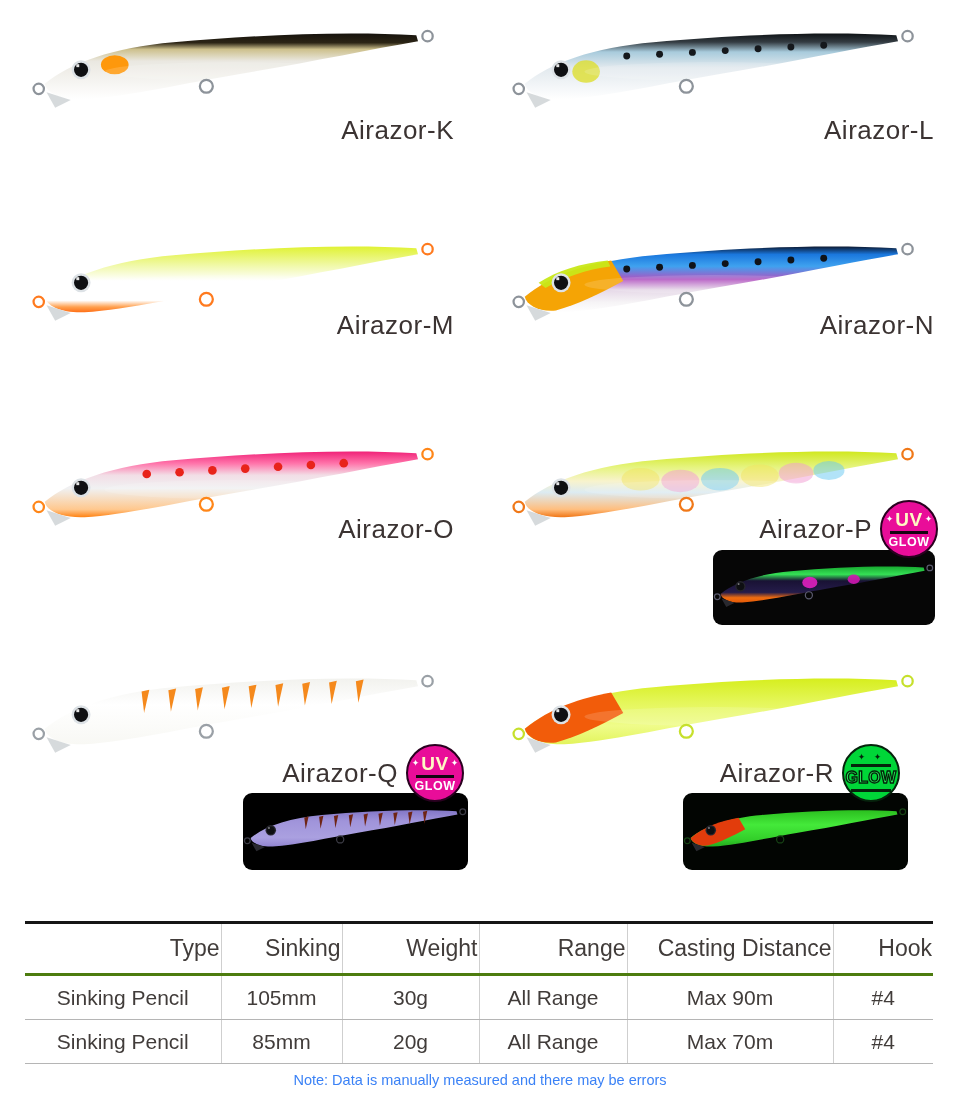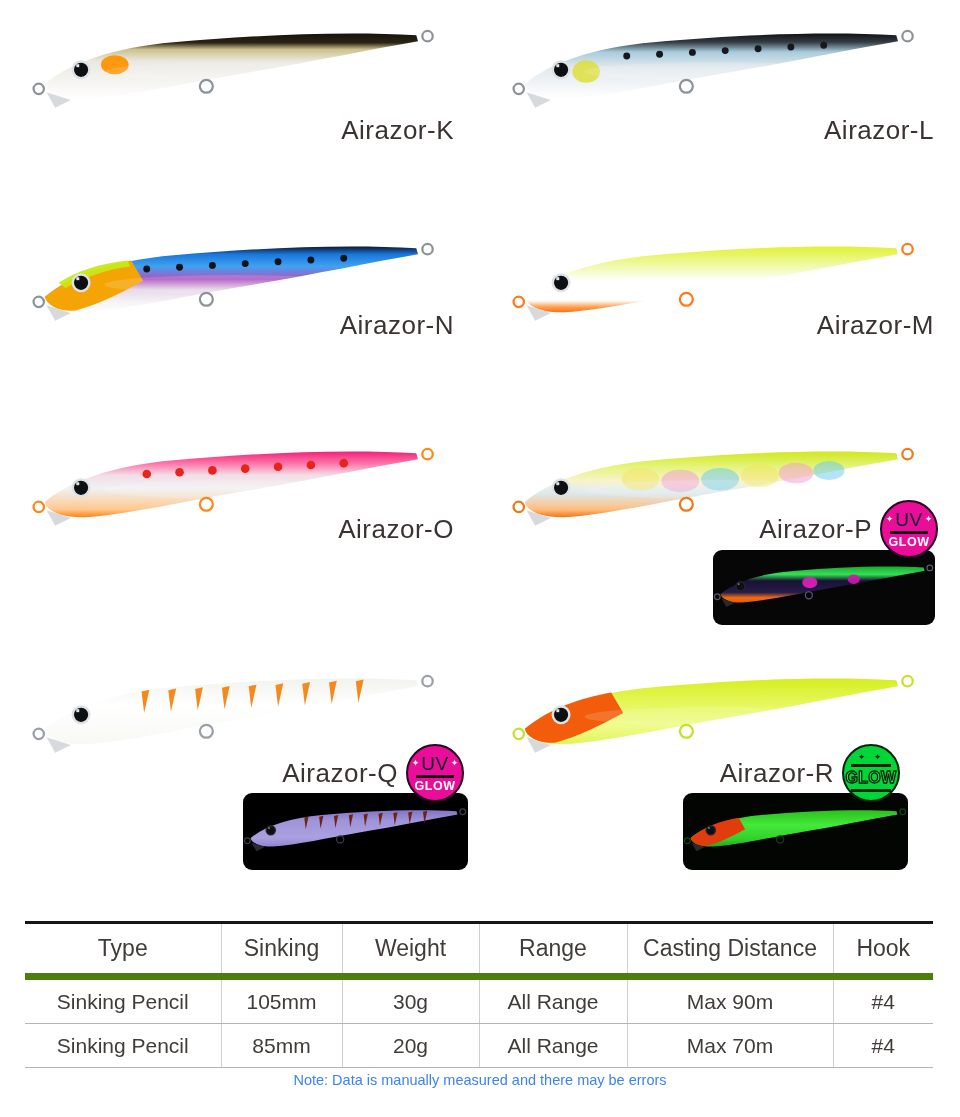--- a/index.html
+++ b/index.html
@@ -17,40 +17,40 @@
   .row1 .label-row{top:101px;}
   .row2 .label-row{top:91px;}
   .row3 .label-row{top:88px;}
   .row4 .label-row{top:96px;}
   .lure-label{font-size:26px;color:#3b3332;letter-spacing:0.5px;white-space:nowrap;}
   
   .badge{width:58px;height:58px;border-radius:50%;display:flex;flex-direction:column;
          align-items:center;justify-content:center;flex:none;box-sizing:border-box;z-index:4;}
   .badge.uv{background:#e90d99;border:2px solid #2a0120;}
   .b-top{display:flex;align-items:center;gap:2px;line-height:1;}
-  .b-top b{font-size:19px;font-weight:400;color:#0f172a;letter-spacing:0.5px;}
+  .b-top b{font-size:19px;font-weight:700;color:#fef9c3;letter-spacing:0.5px;}
   .spark{font-style:normal;color:#ffffff;font-size:9px;line-height:1;}
   .badge .b-line{width:38px;height:2.5px;background:#140410;margin:2px 0;}
   .badge.uv .b-bottom{font-size:12.5px;font-weight:700;color:#ffffff;letter-spacing:0.5px;line-height:1;}
   .badge.glow{background:#00d638;border:2px solid #06230c;}
   .badge.glow .b-sparks{color:#05230b;font-size:9px;letter-spacing:3px;line-height:1;font-style:normal;}
   .badge.glow .b-line{background:#05230b;width:40px;height:3px;}
   .badge.glow .b-bottom{font-size:16px;font-weight:800;color:#2de85c;
       -webkit-text-stroke:1.3px #04210a;text-shadow:0 0 1px #04210a;line-height:1;margin:1px 0;letter-spacing:0.3px;}
   
   .inset{position:absolute;z-index:1;border-radius:9px;overflow:hidden;}
   .inset svg{width:100%;height:100%;display:block;}
   .inset5{top:138px;right:25px;width:222px;height:75px;}
   .inset6{top:145px;right:12px;width:225px;height:77px;}
   .inset7{top:145px;right:52px;width:225px;height:77px;}
   
   .spec-table{position:absolute;left:25px;top:921px;width:908px;border-collapse:collapse;
               table-layout:fixed;text-align:center;color:#413c3a;}
   .spec-table thead th{font-weight:400;font-size:23px;height:47px;
-              border-top:3px solid #161616;border-bottom:7px solid #4d7c0f;}
+              border-top:3px solid #161616;border-bottom:3px solid #4d7c0f;text-align:right;}
   .spec-table tbody td{font-size:21px;height:41px;border-bottom:1px solid #b5b5b5;}
   .spec-table th + th, .spec-table td + td{border-left:1px solid #cfcfcf;}
   .note{position:absolute;top:1072px;left:0;width:960px;text-align:center;
         font-size:14.5px;color:#3b82f6;}
 </style>
 </head>
 <body>
 
 <div class="page">
   <div id="lure-grid">
@@ -109,20 +109,46 @@
           <circle cx="203" cy="79" r="7.5" fill="none" stroke="#8d939a" stroke-width="2.6"></circle>
           <circle cx="459" cy="21" r="6" fill="none" stroke="#8d939a" stroke-width="2.6"></circle>
         </svg>
         <div class="label-row">
           <span class="lure-label">Airazor-L</span>
         </div>
       </div>
       <div class="cell row2">
         <svg viewBox="0 0 470 125" class="lure-svg">
           <defs>
+            <linearGradient id="g2" x1="0" y1="0" x2="0" y2="1">
+              <stop offset="0" stop-color="#e0f233"></stop>
+              <stop offset="0.3" stop-color="#f1f9ad"></stop>
+              <stop offset="0.52" stop-color="#ffffff"></stop>
+              <stop offset="0.82" stop-color="#ffffff"></stop>
+              <stop offset="0.92" stop-color="#ffa04e"></stop>
+              <stop offset="1" stop-color="#ff6f16"></stop>
+            </linearGradient>
+          </defs>
+          <path d="M 16 76 C 45 52 95 34 165 28 C 255 20 360 15 446 20 L 448 27 C 390 37 320 52 240 65 C 180 75 112 91 62 94 C 36 95 18 87 16 76 Z" fill="url(#g2)"></path>
+          <ellipse cx="235" cy="62" rx="150" ry="11" fill="#ffffff" opacity="0.15"></ellipse>
+          <path d="M 18 86 L 46 95 L 28 104 Z" fill="#d2d6d8" opacity="0.9"></path>
+          <circle cx="58" cy="60" r="11" fill="#dde2e6"></circle>
+          <circle cx="58" cy="60" r="8.2" fill="#0e0f12"></circle>
+          <rect x="52.5" y="53.5" width="3.4" height="3.4" fill="#ffffff" opacity="0.9"></rect>
+          <circle cx="9" cy="82" r="6" fill="none" stroke="#ff7a1e" stroke-width="2.6"></circle>
+          <circle cx="203" cy="79" r="7.5" fill="none" stroke="#ff7a1e" stroke-width="2.6"></circle>
+          <circle cx="459" cy="21" r="6" fill="none" stroke="#ff7a1e" stroke-width="2.6"></circle>
+        </svg>
+        <div class="label-row">
+          <span class="lure-label">Airazor-M</span>
+        </div>
+      </div>
+      <div class="cell row2">
+        <svg viewBox="0 0 470 125" class="lure-svg">
+          <defs>
             <linearGradient id="g3" x1="0" y1="0" x2="0" y2="1">
               <stop offset="0" stop-color="#0c1a33"></stop>
               <stop offset="0.12" stop-color="#1a77dd"></stop>
               <stop offset="0.3" stop-color="#3fa2ef"></stop>
               <stop offset="0.5" stop-color="#b052c0"></stop>
               <stop offset="0.66" stop-color="#e6d9e8"></stop>
               <stop offset="0.85" stop-color="#f6f4f6"></stop>
               <stop offset="1" stop-color="#ffffff"></stop>
             </linearGradient>
           </defs>
@@ -140,46 +166,20 @@
           <path d="M 18 86 L 46 95 L 28 104 Z" fill="#d2d6d8" opacity="0.9"></path>
           <circle cx="58" cy="60" r="11" fill="#dde2e6"></circle>
           <circle cx="58" cy="60" r="8.2" fill="#0e0f12"></circle>
           <rect x="52.5" y="53.5" width="3.4" height="3.4" fill="#ffffff" opacity="0.9"></rect>
           <circle cx="9" cy="82" r="6" fill="none" stroke="#8d939a" stroke-width="2.6"></circle>
           <circle cx="203" cy="79" r="7.5" fill="none" stroke="#8d939a" stroke-width="2.6"></circle>
           <circle cx="459" cy="21" r="6" fill="none" stroke="#8d939a" stroke-width="2.6"></circle>
         </svg>
         <div class="label-row">
           <span class="lure-label">Airazor-N</span>
-        </div>
-      </div>
-      <div class="cell row2">
-        <svg viewBox="0 0 470 125" class="lure-svg">
-          <defs>
-            <linearGradient id="g2" x1="0" y1="0" x2="0" y2="1">
-              <stop offset="0" stop-color="#e0f233"></stop>
-              <stop offset="0.3" stop-color="#f1f9ad"></stop>
-              <stop offset="0.52" stop-color="#ffffff"></stop>
-              <stop offset="0.82" stop-color="#ffffff"></stop>
-              <stop offset="0.92" stop-color="#ffa04e"></stop>
-              <stop offset="1" stop-color="#ff6f16"></stop>
-            </linearGradient>
-          </defs>
-          <path d="M 16 76 C 45 52 95 34 165 28 C 255 20 360 15 446 20 L 448 27 C 390 37 320 52 240 65 C 180 75 112 91 62 94 C 36 95 18 87 16 76 Z" fill="url(#g2)"></path>
-          <ellipse cx="235" cy="62" rx="150" ry="11" fill="#ffffff" opacity="0.15"></ellipse>
-          <path d="M 18 86 L 46 95 L 28 104 Z" fill="#d2d6d8" opacity="0.9"></path>
-          <circle cx="58" cy="60" r="11" fill="#dde2e6"></circle>
-          <circle cx="58" cy="60" r="8.2" fill="#0e0f12"></circle>
-          <rect x="52.5" y="53.5" width="3.4" height="3.4" fill="#ffffff" opacity="0.9"></rect>
-          <circle cx="9" cy="82" r="6" fill="none" stroke="#ff7a1e" stroke-width="2.6"></circle>
-          <circle cx="203" cy="79" r="7.5" fill="none" stroke="#ff7a1e" stroke-width="2.6"></circle>
-          <circle cx="459" cy="21" r="6" fill="none" stroke="#ff7a1e" stroke-width="2.6"></circle>
-        </svg>
-        <div class="label-row">
-          <span class="lure-label">Airazor-M</span>
         </div>
       </div>
       <div class="cell row3">
         <svg viewBox="0 0 470 125" class="lure-svg">
           <defs>
             <linearGradient id="g4" x1="0" y1="0" x2="0" y2="1">
               <stop offset="0" stop-color="#f02278"></stop>
               <stop offset="0.18" stop-color="#ff74aa"></stop>
               <stop offset="0.36" stop-color="#f2dee6"></stop>
               <stop offset="0.56" stop-color="#f0f1f2"></stop>

